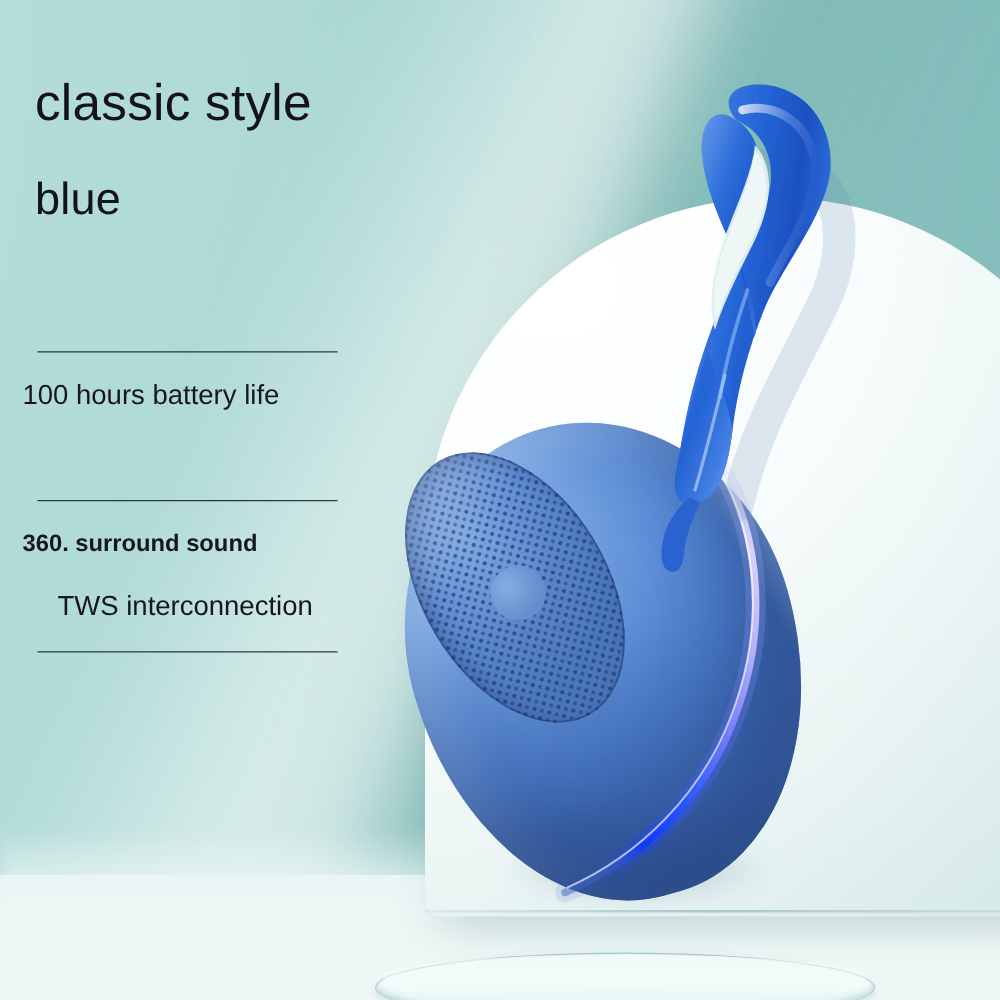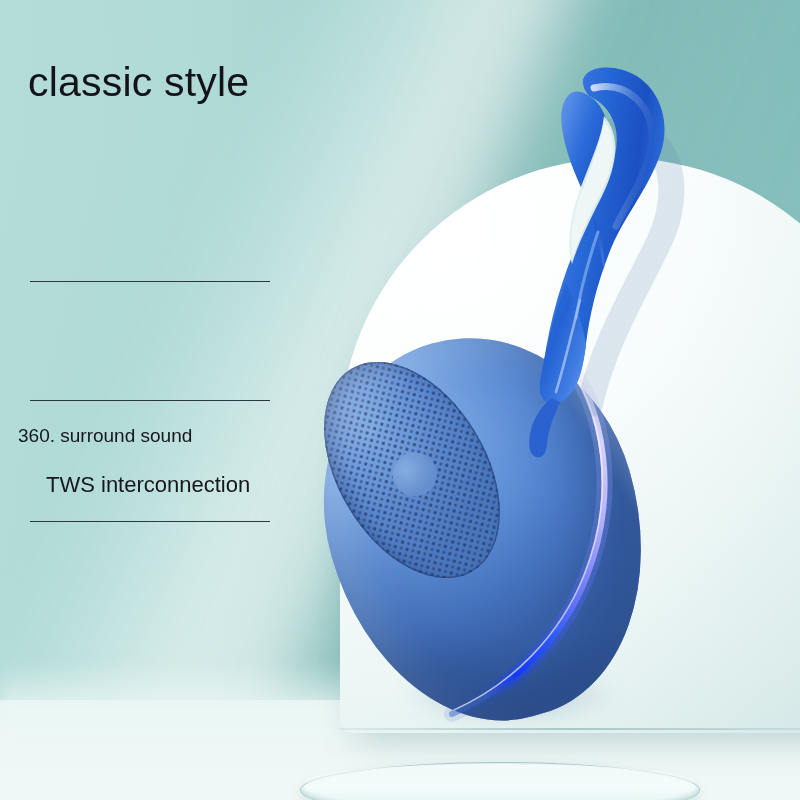--- a/index.html
+++ b/index.html
@@ -215,21 +215,21 @@
     position:absolute;height:0;border-top:1.6px solid #1c2430;
     opacity:.9;
   }
   .rule-1{left:30px;top:281px;width:240px;}
   .rule-2{left:30px;top:400px;width:240px;}
   .rule-3{left:30px;top:521px;width:240px;}
 
   .feat{position:absolute;color:#16161d;white-space:nowrap;}
   .feat-1{left:18px;top:303px;font-size:22px;font-weight:400;}
   .feat-2{left:18px;top:352px;font-size:21px;font-weight:700;}
-  .feat-3{left:18px;top:425px;font-size:19px;font-weight:400;}
+  .feat-3{left:18px;top:425px;font-size:19px;font-weight:700;}
   .feat-4{left:18px;top:472px;font-size:22px;font-weight:400;margin-left:28px;}
 </style>
 </head>
 <body>
 
 <div class="stage">
 
   <div class="bg-wall"></div>
   <div class="bg-band"></div>
   <div class="shade-wedge"></div>
@@ -366,23 +366,25 @@
                C 626 80, 654 106, 652 140
                C 650 170, 630 198, 616 226" fill="none" stroke="url(#strapHi)" stroke-width="7" stroke-linecap="round"></path>
       <path d="M 580 300 C 572 332, 564 366, 556 392" fill="none" stroke="rgba(255,255,255,0.45)" stroke-width="2.6" stroke-linecap="round"></path>
       <path d="M 598 232 C 588 262, 580 292, 576 318" fill="none" stroke="rgba(160,196,246,0.55)" stroke-width="3" stroke-linecap="round"></path>
     </svg>
   </div>
 
   <div class="copy">
 
     <div class="headline">classic style</div>
+    <div class="headline-2">blue</div>
 
     <div class="rule rule-1"></div>
 
+    <div class="feat feat-1">100 hours battery life</div>
 
     <div class="rule rule-2"></div>
 
     <div class="feat feat-3">360. surround sound</div>
     <div class="feat feat-4">TWS interconnection</div>
 
     <div class="rule rule-3"></div>
   </div>
 
 </div>

